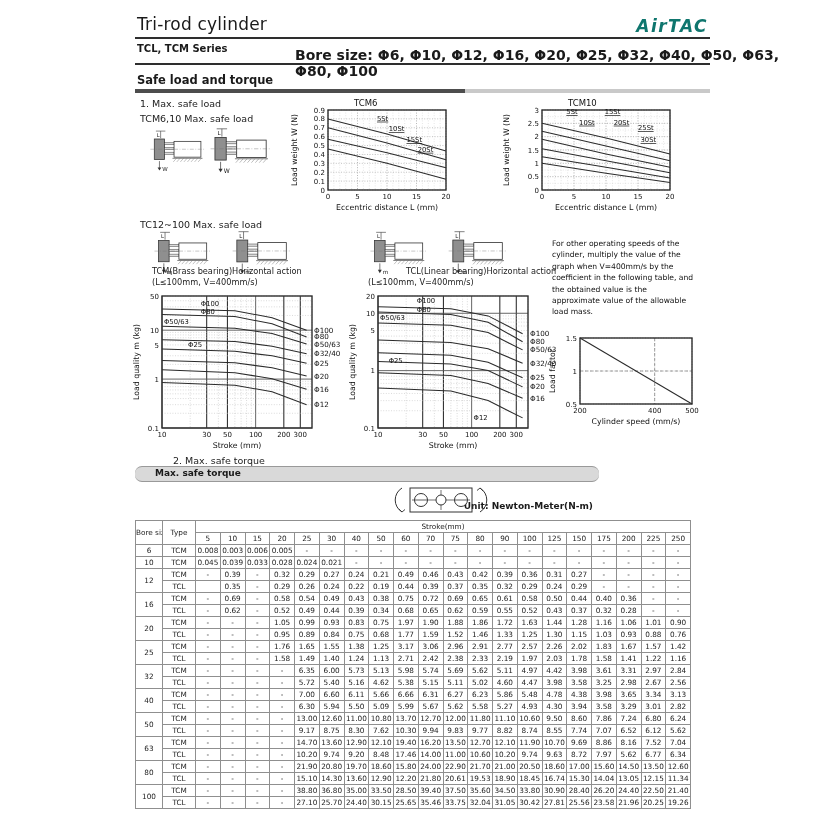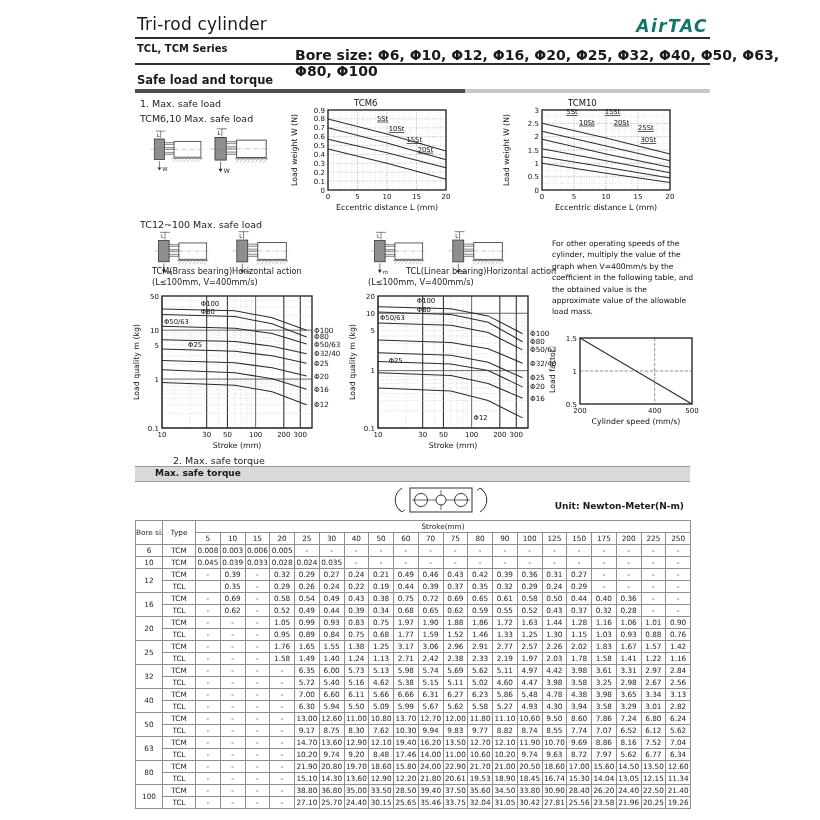--- a/index.html
+++ b/index.html
@@ -10,21 +10,21 @@
   #logo{right:112px;top:16px;font-size:17px;font-weight:bold;font-style:italic;color:#0f766e;letter-spacing:1.5px;}
   #series-title{left:137px;top:43px;font-size:10px;font-weight:bold;}
   #bore-sizes{left:295px;top:47px;font-size:14px;font-weight:bold;}
   #section-title{left:137px;top:73px;font-size:11.5px;font-weight:bold;}
   .bar-dark{left:135px;top:89px;width:330px;height:4px;background:#4d4d4d;}
   .bar-light{left:465px;top:89px;width:245px;height:4px;background:#c9c9c9;}
   .txt-sm{font-size:9.5px;color:#222;}
   .chart-title{font-size:8.2px;color:#222;}
   #note{left:552px;top:238px;width:144px;font-size:7.6px;line-height:1.5;color:#111;}
   #item2{left:137px;top:455px;font-size:9.5px;margin-left:36px;}
-  #torque-bar{left:135px;top:466px;width:555px;height:14px;background:#d9d9d9;border-top:1px solid #999;border-bottom:1px solid #999;}
+  #torque-bar{left:135px;top:466px;width:464px;height:14px;background:#d9d9d9;border-top:1px solid #999;border-bottom:1px solid #999;border-radius:7px;}
   #torque-bar .l{position:absolute;left:20px;top:1px;font-size:9px;font-weight:bold;}
   #torque-bar .r{position:absolute;right:6px;top:1px;font-size:9px;font-weight:bold;margin-top:33px;}
   #torque-table{position:absolute;left:135px;top:520px;width:556px;border-collapse:collapse;table-layout:fixed;font-size:7.3px;color:#222;border:1.2px solid #555;}
   #torque-table th,#torque-table td{border:0.6px solid #8f8f8f;text-align:center;padding:0;font-weight:normal;height:11px;line-height:10px;overflow:hidden;white-space:nowrap;}
   #torque-table thead th{line-height:9.5px;}
   #torque-table tr.grp td{border-top:1.1px solid #555;}
   svg text{font-family:"DejaVu Sans",sans-serif;}
 </style>
 </head>
 <body>
@@ -600,21 +600,21 @@
         <td>-</td>
       </tr>
       <tr class="grp">
         <td rowspan="1">10</td>
         <td>TCM</td>
         <td>0.045</td>
         <td>0.039</td>
         <td>0.033</td>
         <td>0.028</td>
         <td>0.024</td>
-        <td>0.035</td>
+        <td>0.021</td>
         <td>-</td>
         <td>-</td>
         <td>-</td>
         <td>-</td>
         <td>-</td>
         <td>-</td>
         <td>-</td>
         <td>-</td>
         <td>-</td>
         <td>-</td>

